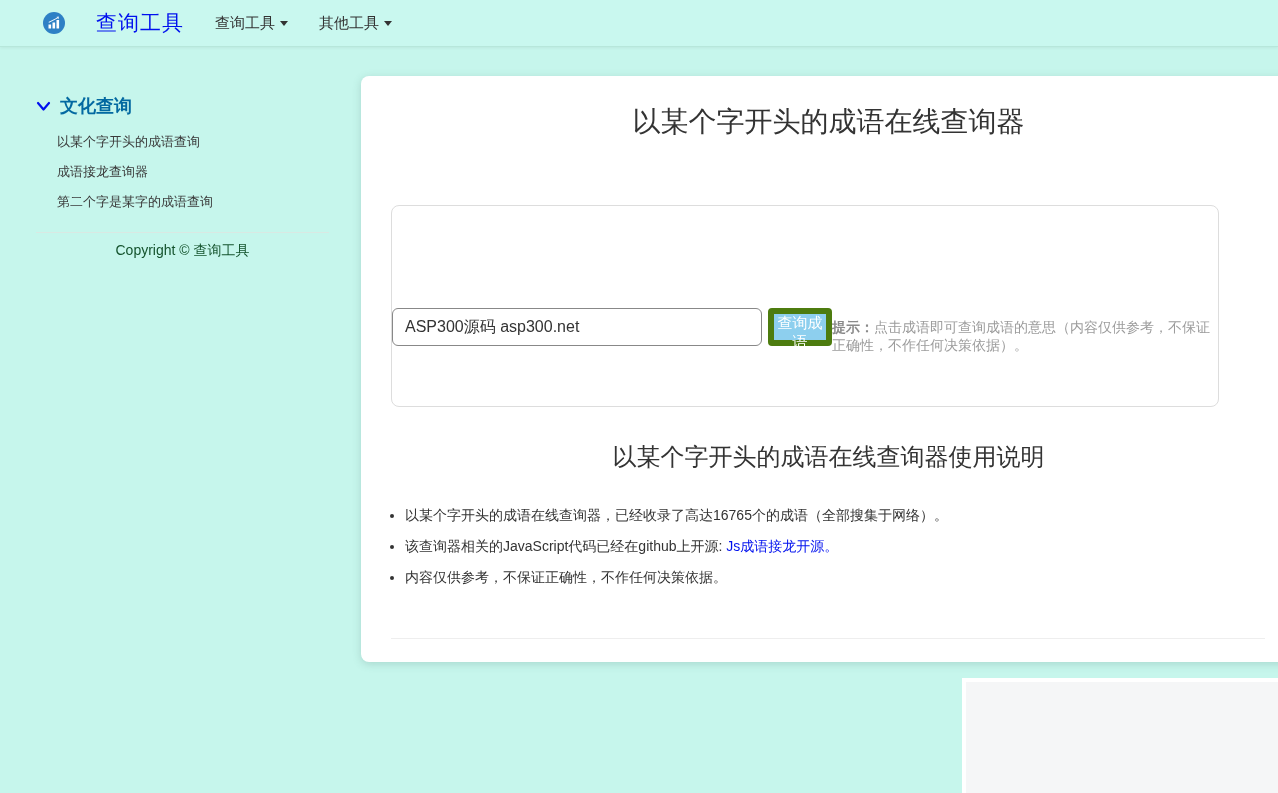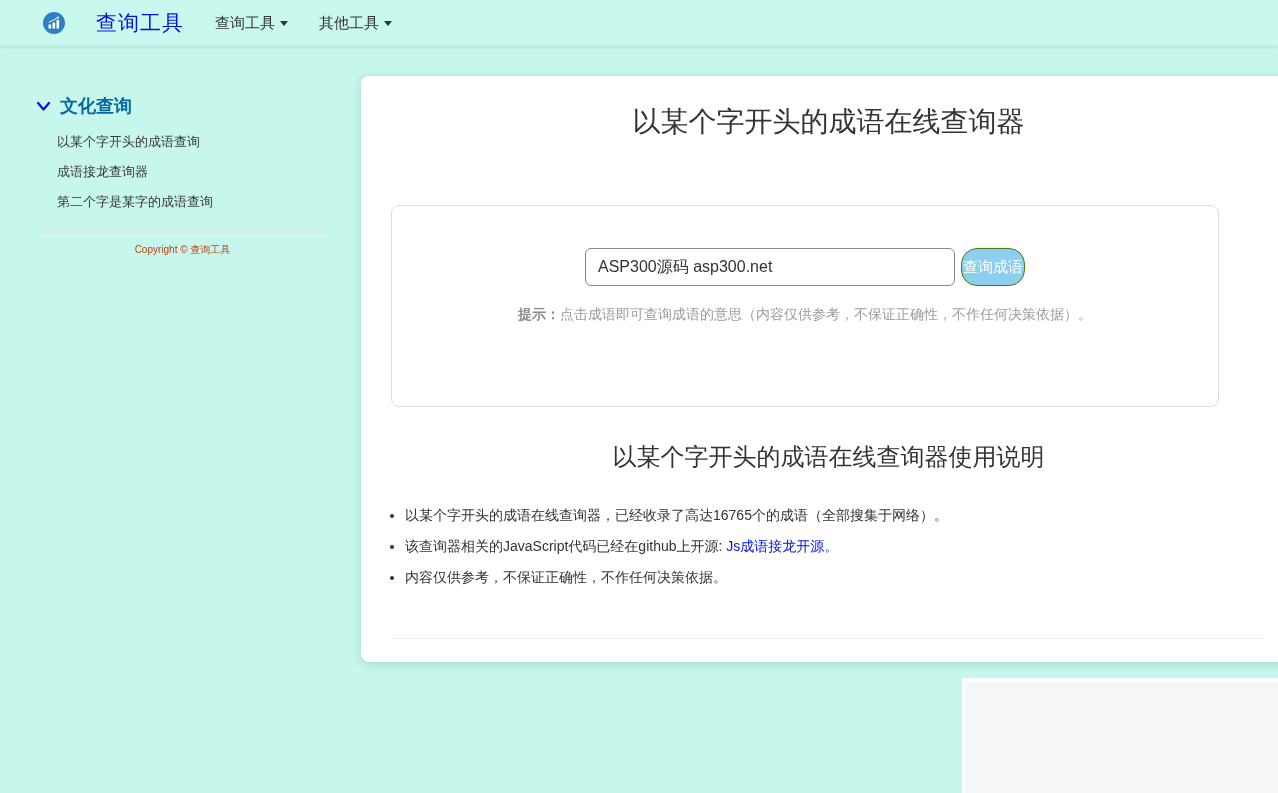--- a/index.html
+++ b/index.html
@@ -47,47 +47,47 @@
   .sidebar-category {
     margin-top:16px; display:flex; align-items:center;
     font-size:18px; color:#0369a1; cursor:pointer;font-weight:bold;
   }
   .sidebar-category .icon { margin-right:9px; display:flex; }
   .sidebar-list { list-style:none; margin-top:8px; padding-left:21px; }
   .sidebar-list li {
     font-size:13px; color:#3a3a3a; padding:7.5px 0; cursor:pointer; line-height:15px;
   }
   .sidebar hr { border:none; border-top:1px solid #d9e9e3; margin-top:16px; }
-  .sidebar-copyright { margin-top:8px; text-align:center; font-size:10px; color:#c2410c; line-height:18px; }
+  .sidebar-copyright { margin-top:8px; text-align:center; font-size:14px; color:#14532d; line-height:18px; }
 
   
   .card {
     position:absolute; left:361px; top:76px; width:935px; height:586px;
     background:#fff; border-radius:8px;
     box-shadow:0 2px 8px rgba(70,110,100,.22);
   }
   .card-title {
     position:absolute; top:28px; left:0; width:100%;
     text-align:center; font-size:28px; font-weight:400; color:#333; line-height:36px;
   }
   .panel {
     position:absolute; left:30px; top:129px; width:828px; height:202px;
     border:1px solid #ddd; border-radius:8px;
-    display:flex; flex-direction:column; align-items:center;
+    display:flex; flex-direction:row; align-items:center;
     padding-top:42px;
   }
   .search-row { display:flex; align-items:center; }
   .search-input {
     width:370px; height:38px; border:1px solid #888; border-radius:6px;
     font-size:16px; color:#333; padding:0 12px; outline:none;
     font-family:"Liberation Sans","DejaVu Sans",sans-serif;
   }
   .search-btn {
     margin-left:6px; width:64px; height:38px;
-    background:#8dcfee; border:1px solid #4d7c0f; border-radius:16px;
+    background:#8dcfee; border:6px solid #4d7c0f; border-radius:4px;
     color:#fff; font-size:15px; cursor:pointer;
     font-family:"Liberation Sans","DejaVu Sans",sans-serif;
   }
   .hint { margin-top:20px; font-size:14px; color:#9c9c9c; }
   .hint b { color:#8a8a8a; }
 
   .usage-heading {
     position:absolute; top:368px; left:0; width:100%;
     text-align:center; font-size:24px; font-weight:400; color:#333; line-height:26px;
   }

